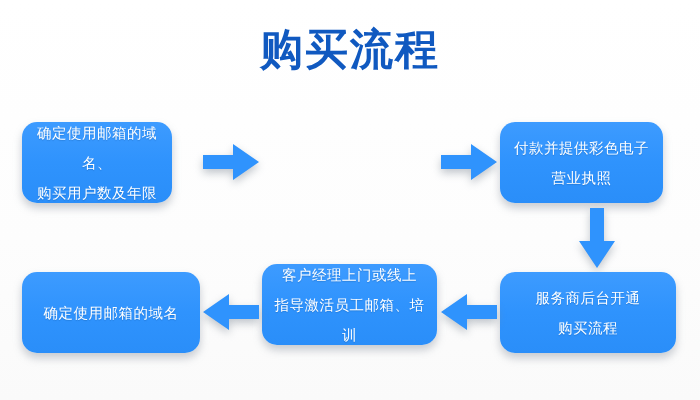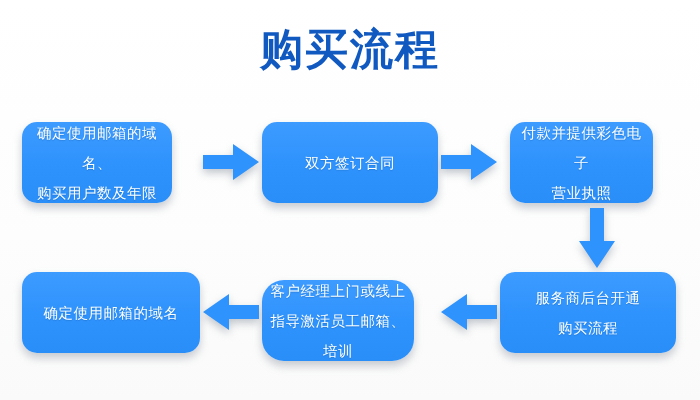--- a/index.html
+++ b/index.html
@@ -53,23 +53,23 @@
     font-size: 14.5px;
     line-height: 30px;
     text-align: center;
     letter-spacing: 0.5px;
     white-space: pre-line;
     text-shadow: 0 1px 1px rgba(0, 60, 120, 0.25);
   }
 
   .n1 { left: 22px;  top: 122px; width: 150px; height: 81px; }
   .n2 { left: 262px; top: 122px; width: 176px; height: 81px; }
-  .n3 { left: 500px; top: 122px; width: 143px; height: 81px; margin-left: 10px; }
+  .n3 { left: 500px; top: 122px; width: 163px; height: 81px; }
   .n4 { left: 500px; top: 272px; width: 176px; height: 81px; }
-  .n5 { left: 262px; top: 280px; width: 152px; height: 81px; border-radius: 22px; }
+  .n5 { left: 262px; top: 264px; width: 175px; height: 81px; }
   .n6 { left: 22px;  top: 272px; width: 178px; height: 81px; }
 
   
   .arrow {
     position: absolute;
     filter: drop-shadow(0 4px 4px rgba(120, 130, 145, 0.45));
   }
   .arrow svg { display: block; }
 
   .a1 { left: 203px; top: 142px; width: 56px; height: 40px; }
@@ -89,23 +89,20 @@
     <div class="node-text">确定使用邮箱的域名、
 购买用户数及年限</div>
   </div>
 
   <div class="arrow a1">
     <svg viewBox="0 0 56 40" width="56" height="40" aria-hidden="true">
       <polygon points="0,13 30,13 30,2 56,20 30,38 30,27 0,27" fill="#2f93fd"></polygon>
     </svg>
   </div>
 
-  <div class="node n2">
-    <div class="node-text">双方签订合同</div>
-  </div>
 
   <div class="arrow a2">
     <svg viewBox="0 0 56 40" width="56" height="40" aria-hidden="true">
       <polygon points="0,13 30,13 30,2 56,20 30,38 30,27 0,27" fill="#2f93fd"></polygon>
     </svg>
   </div>
 
   <div class="node n3">
     <div class="node-text">付款并提供彩色电子
 营业执照</div>

